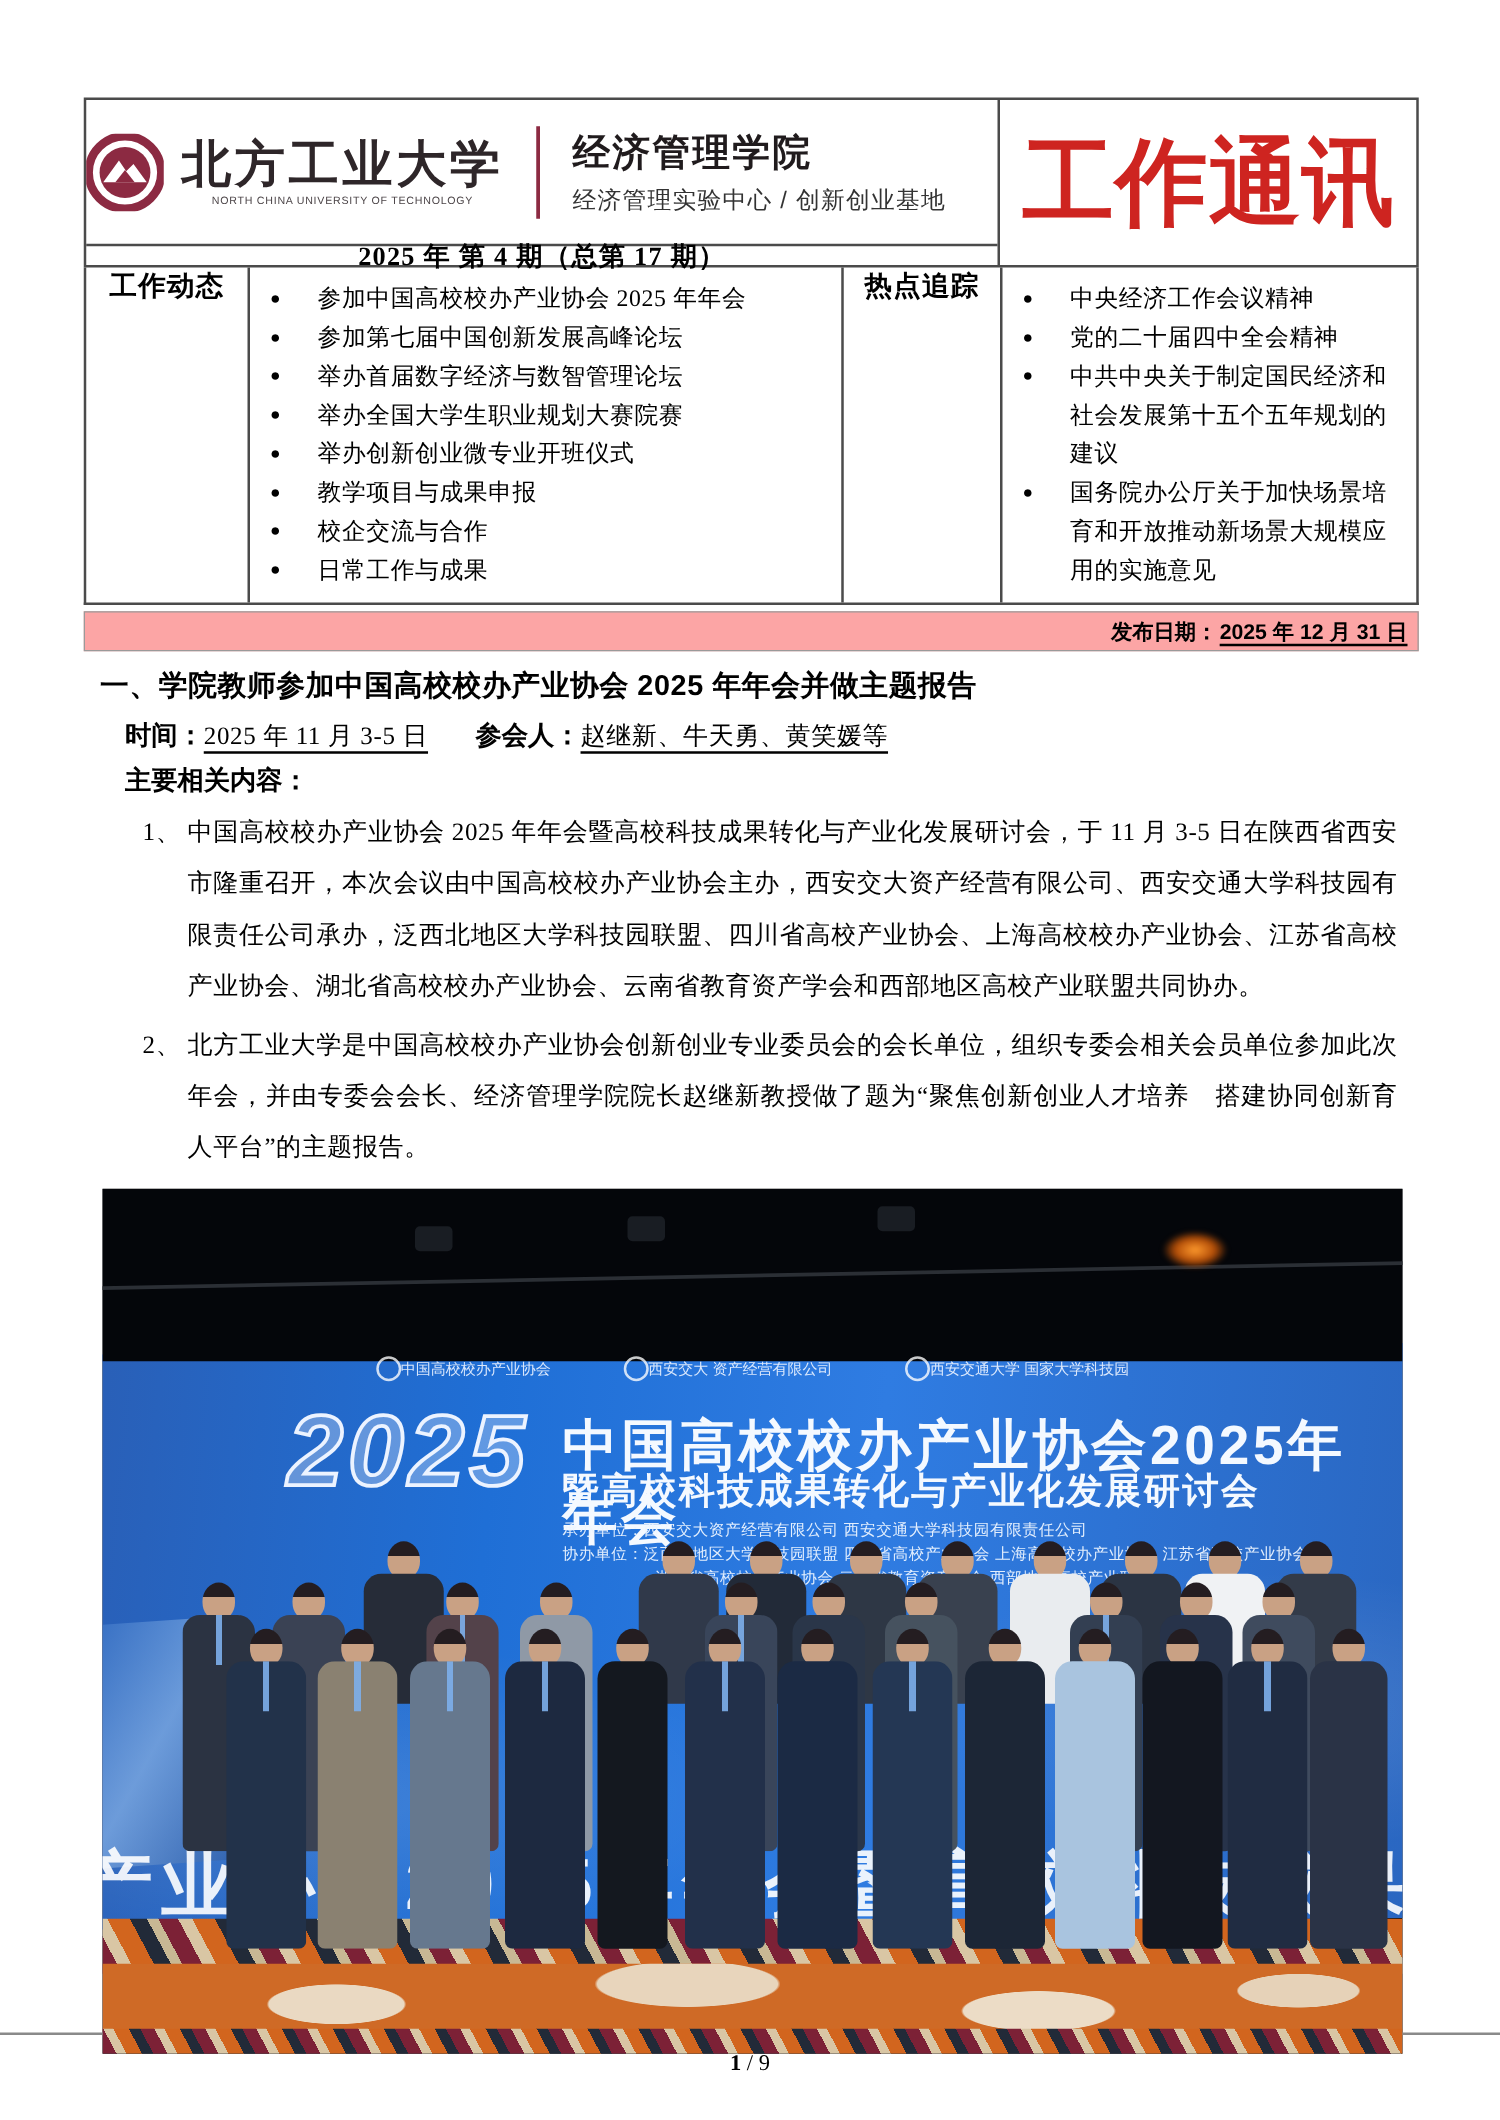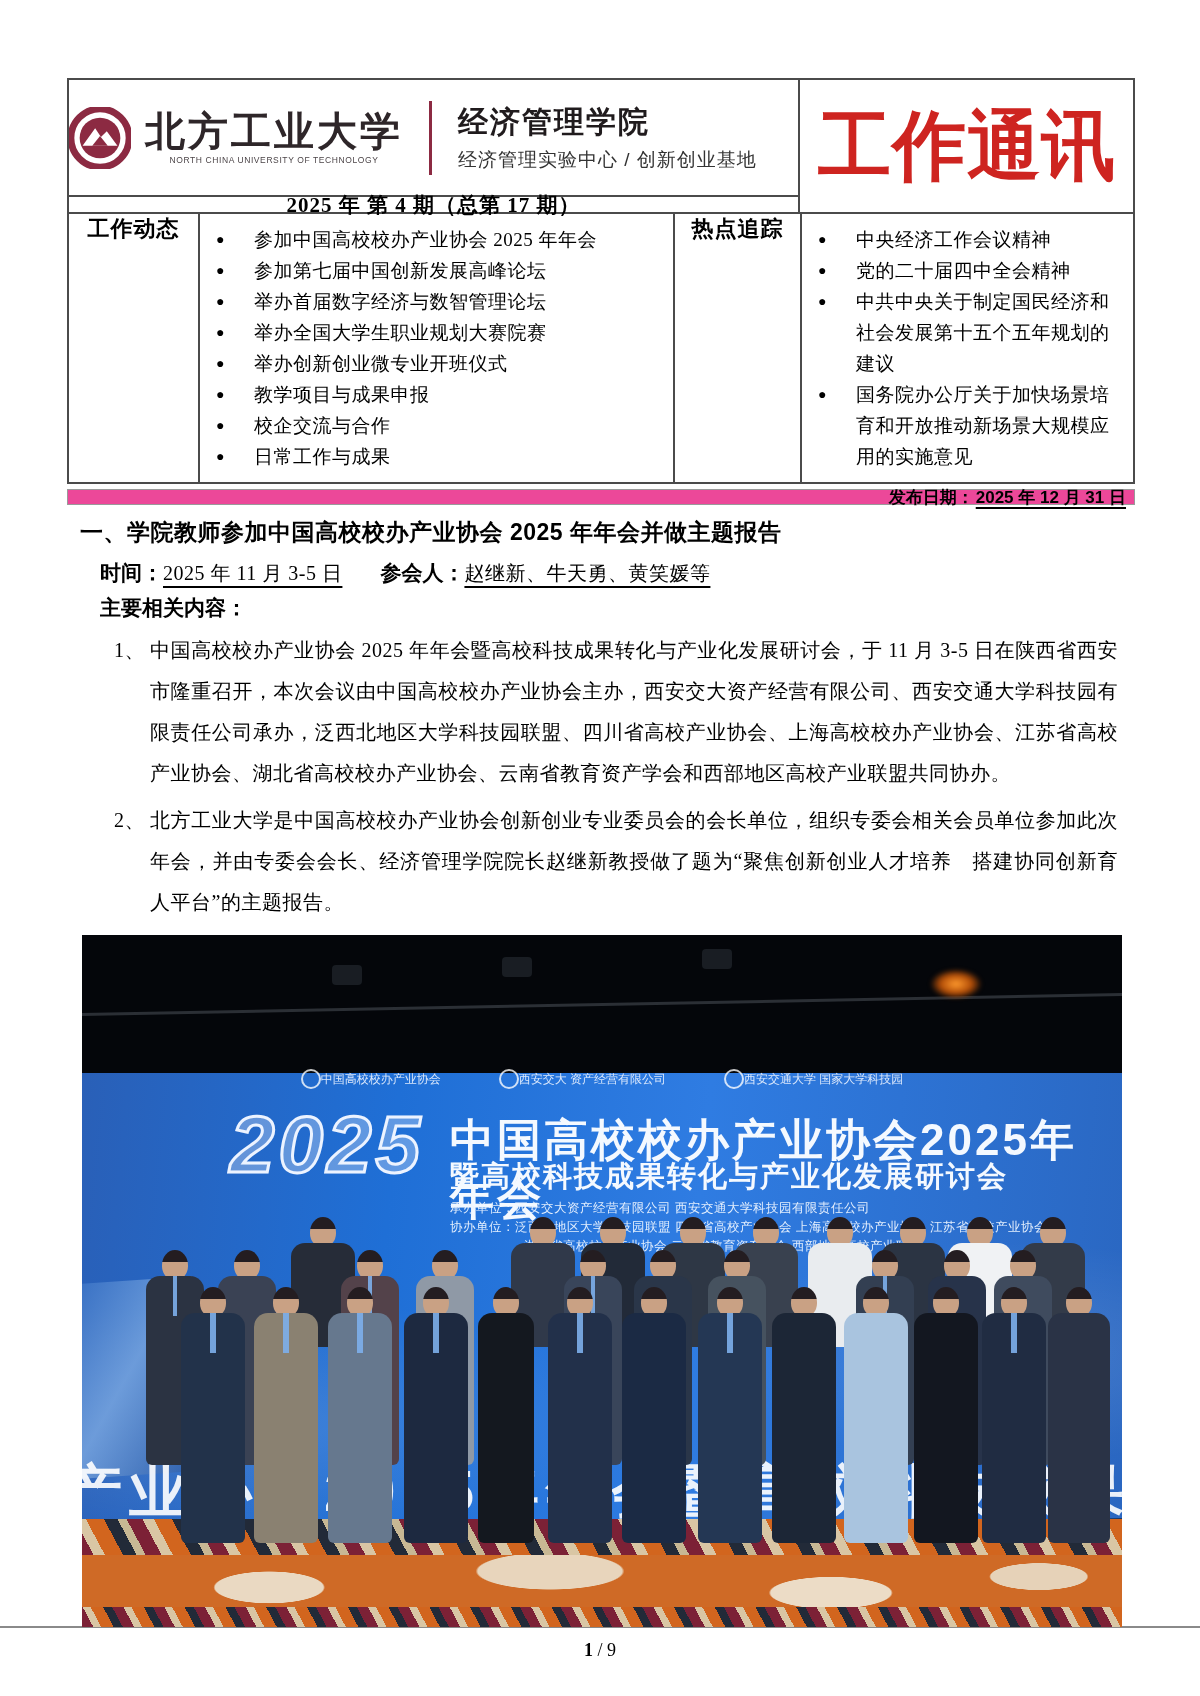--- a/index.html
+++ b/index.html
@@ -32,21 +32,21 @@
   
   .main-grid { display:grid; grid-template-columns:131px 475px 127px 1fr; border:2px solid #4b4b4b; border-top:none; min-height:250px; }
   .mg-cell { display:flex; align-items:flex-start; }
   .mg-head { justify-content:center; font-family:"Liberation Sans", sans-serif; font-weight:700; font-size:22px; letter-spacing:1px; }
   .b-r { border-right:2px solid #4b4b4b; }
   .bullet-list { list-style:none; width:100%; padding:10px 6px 10px 0; }
   .bullet-list li { position:relative; padding-left:54px; font-size:19px; line-height:31px; letter-spacing:.5px; }
   .bullet-list li::before { content:"●"; position:absolute; left:16px; top:0; font-size:14px; }
 
   
-  .date-row { margin-top:5px; height:16px; background:#ec4899; border:1px solid #9a9a9a;
+  .date-row { margin-top:5px; height:32px; background:#fca5a5; border:1px solid #9a9a9a;
               display:flex; align-items:center; justify-content:flex-end; padding-right:8px;
               font-family:"Liberation Sans", sans-serif; font-weight:700; font-size:17px; }
   .date-row .d-val { text-decoration:underline; text-underline-offset:4px; text-decoration-thickness:1.5px; margin-left:2px; }
 
   
   .article { padding:0 13px; }
   .a-heading { margin-top:12px; font-family:"Liberation Sans", sans-serif; font-weight:700; font-size:23px; letter-spacing:.5px; }
   .a-meta { margin-top:8px; padding-left:20px; font-size:20px; line-height:34px; }
   .a-meta .lbl { font-family:"Liberation Sans", sans-serif; font-weight:700; font-size:21px; }
   .a-meta .val { text-decoration:underline; text-underline-offset:6px; text-decoration-thickness:1.5px; letter-spacing:.5px; }

